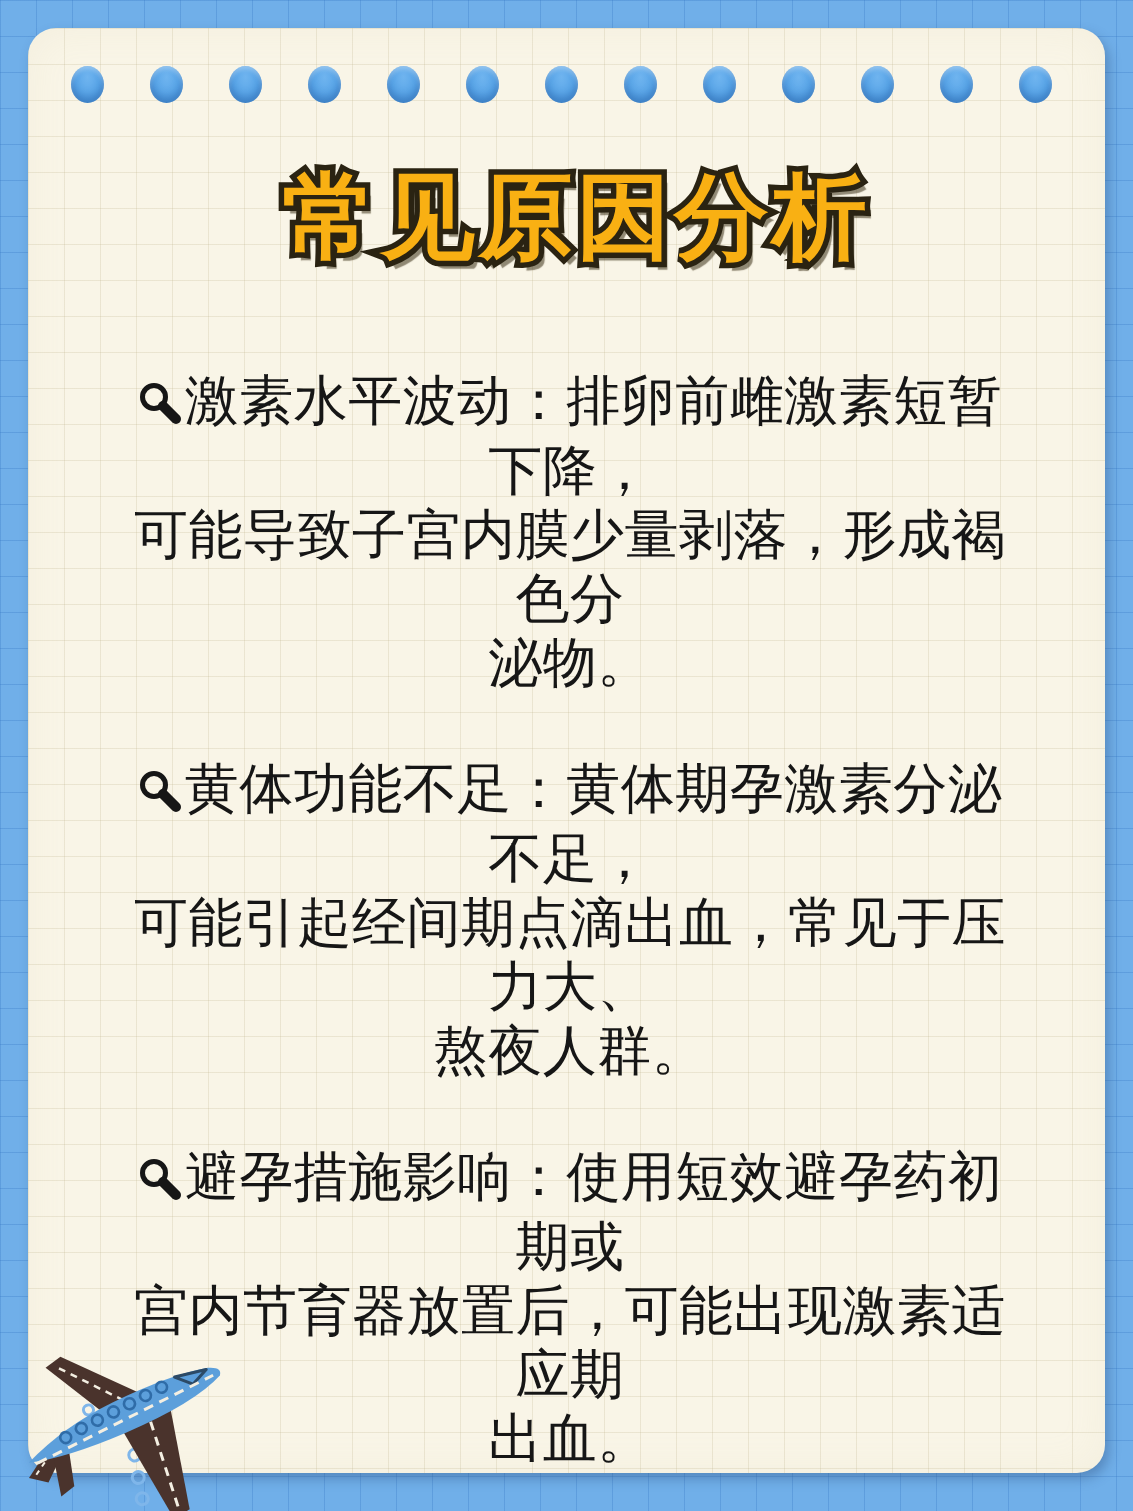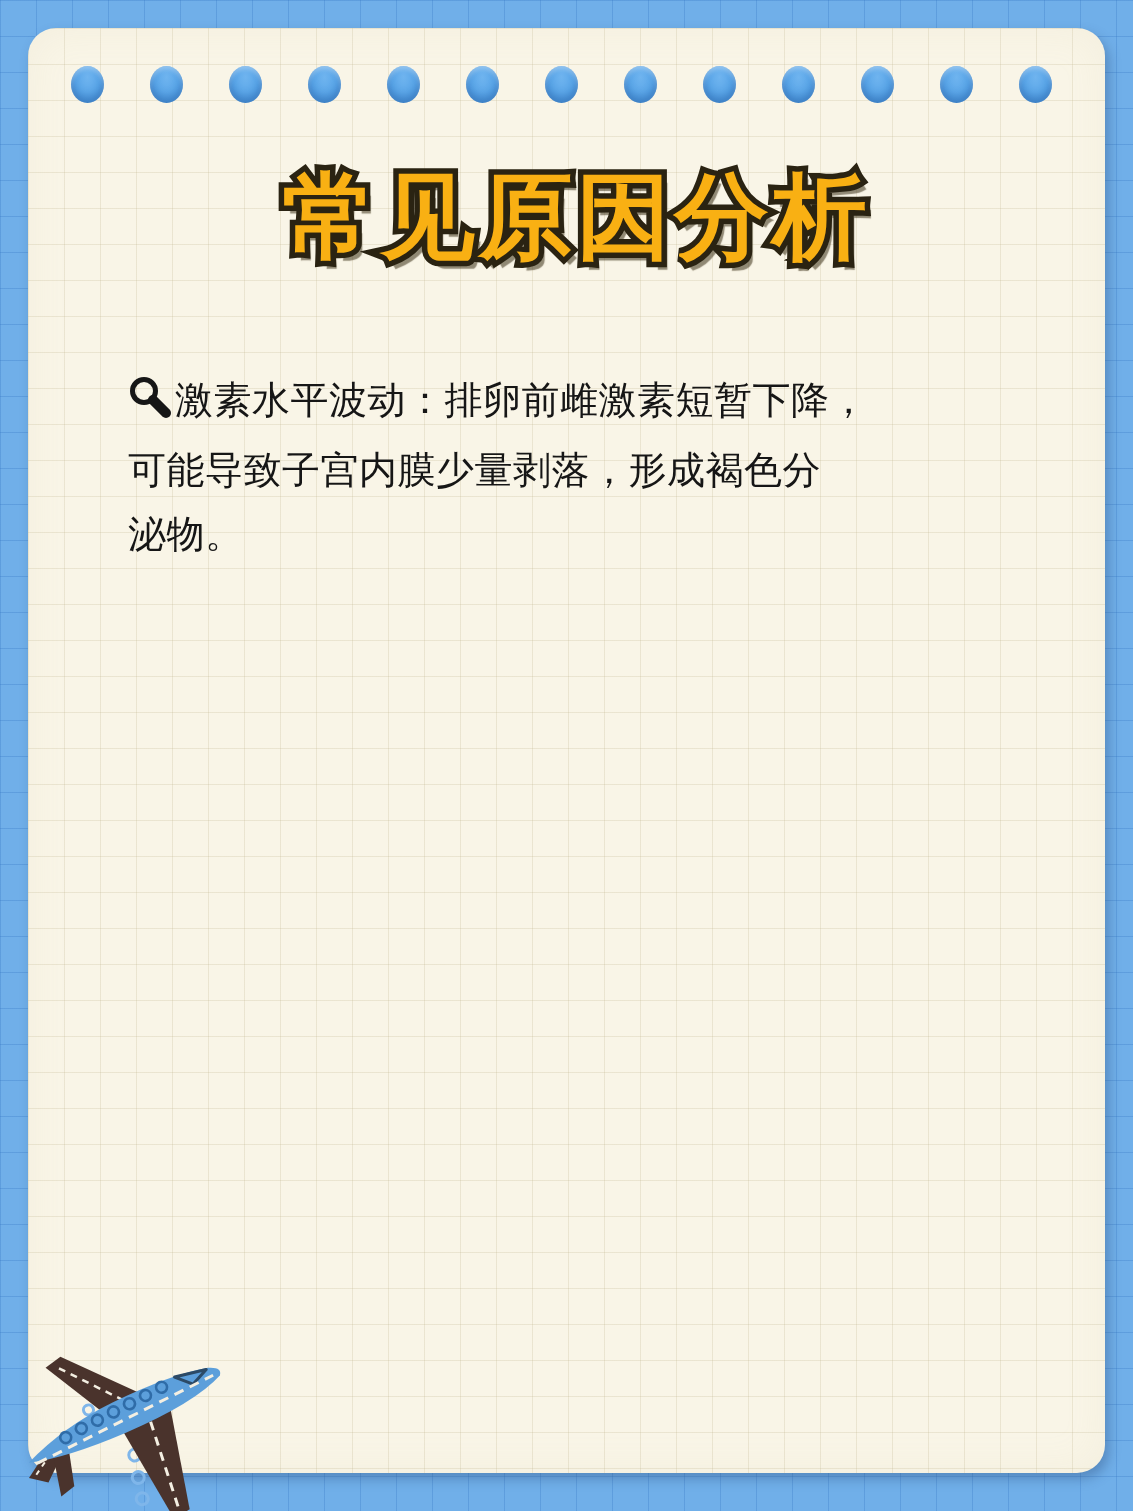--- a/index.html
+++ b/index.html
@@ -37,22 +37,23 @@
   .title-stroke{
     position:absolute;left:0;right:0;top:0;
     -webkit-text-stroke:11px #2A2312;
     color:#2A2312;
     text-shadow:6px 8px 1px rgba(58,48,22,0.55);
   }
   .title-fill{position:relative;color:#F9B013;}
   .bullets{position:absolute;left:128px;top:368px;width:884px;}
   .bullet{
     margin:0 0 62px 0;
-    font-size:38px;line-height:64px;color:#161616;
+    font-size:54px;line-height:64px;color:#161616;
     letter-spacing:0.5px;
+    text-align:center;
   }
   .bullet-text{white-space:pre-line;}
   .mag{display:inline-block;vertical-align:-6px;margin-right:3px;}
   .plane{position:absolute;left:4px;top:1338px;z-index:5;}
 </style>
 </head>
 <body>
 
 <div class="paper"></div>
 
@@ -79,21 +80,33 @@
 
 <div class="bullets" id="bullets">
   <p class="bullet"><span class="mag"><svg width="44" height="44" viewBox="0 0 44 44">
           <circle cx="16" cy="16" r="11.5" fill="none" stroke="#161616" stroke-width="5"></circle>
           <line x1="25" y1="25" x2="38" y2="38" stroke="#161616" stroke-width="10" stroke-linecap="round"></line>
         </svg></span><span class="bullet-text">激素水平波动：排卵前雌激素短暂下降，
 可能导致子宫内膜少量剥落，形成褐色分
 泌物。</span></p>
 
 
+  <p class="bullet"><span class="mag"><svg width="44" height="44" viewBox="0 0 44 44">
+          <circle cx="16" cy="16" r="11.5" fill="none" stroke="#161616" stroke-width="5"></circle>
+          <line x1="25" y1="25" x2="38" y2="38" stroke="#161616" stroke-width="10" stroke-linecap="round"></line>
+        </svg></span><span class="bullet-text">黄体功能不足：黄体期孕激素分泌不足，
+可能引起经间期点滴出血，常见于压力大、
+熬夜人群。</span></p>
 
+  <p class="bullet"><span class="mag"><svg width="44" height="44" viewBox="0 0 44 44">
+          <circle cx="16" cy="16" r="11.5" fill="none" stroke="#161616" stroke-width="5"></circle>
+          <line x1="25" y1="25" x2="38" y2="38" stroke="#161616" stroke-width="10" stroke-linecap="round"></line>
+        </svg></span><span class="bullet-text">避孕措施影响：使用短效避孕药初期或
+宫内节育器放置后，可能出现激素适应期
+出血。</span></p>
 </div>
 
 <svg class="plane" width="250" height="178" viewBox="0 0 250 178">
   <g transform="translate(120,78) rotate(-24)">
 
     <circle cx="-22" cy="-51" r="6" fill="none" stroke="#7FB6EA" stroke-width="3"></circle>
     <circle cx="-18" cy="-35" r="6" fill="none" stroke="#7FB6EA" stroke-width="3"></circle>
     <circle cx="-30" cy="-20" r="5" fill="none" stroke="#7FB6EA" stroke-width="3"></circle>
 
     <path d="M -2 -10 L -20 -16 L -52 -76 L -34 -80 L 26 -12 Z" fill="#4A332C"></path>

